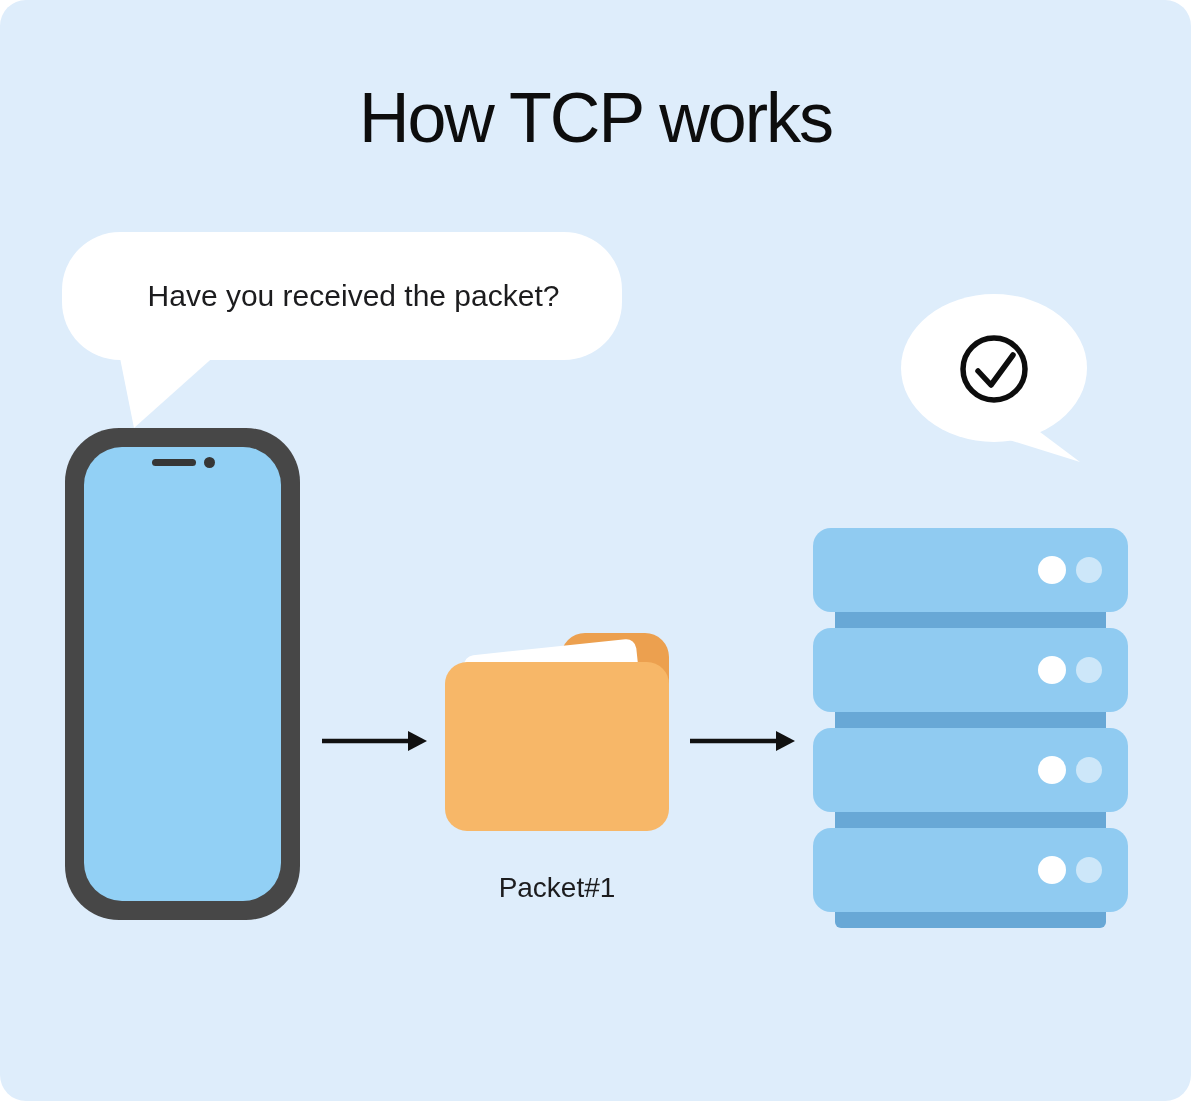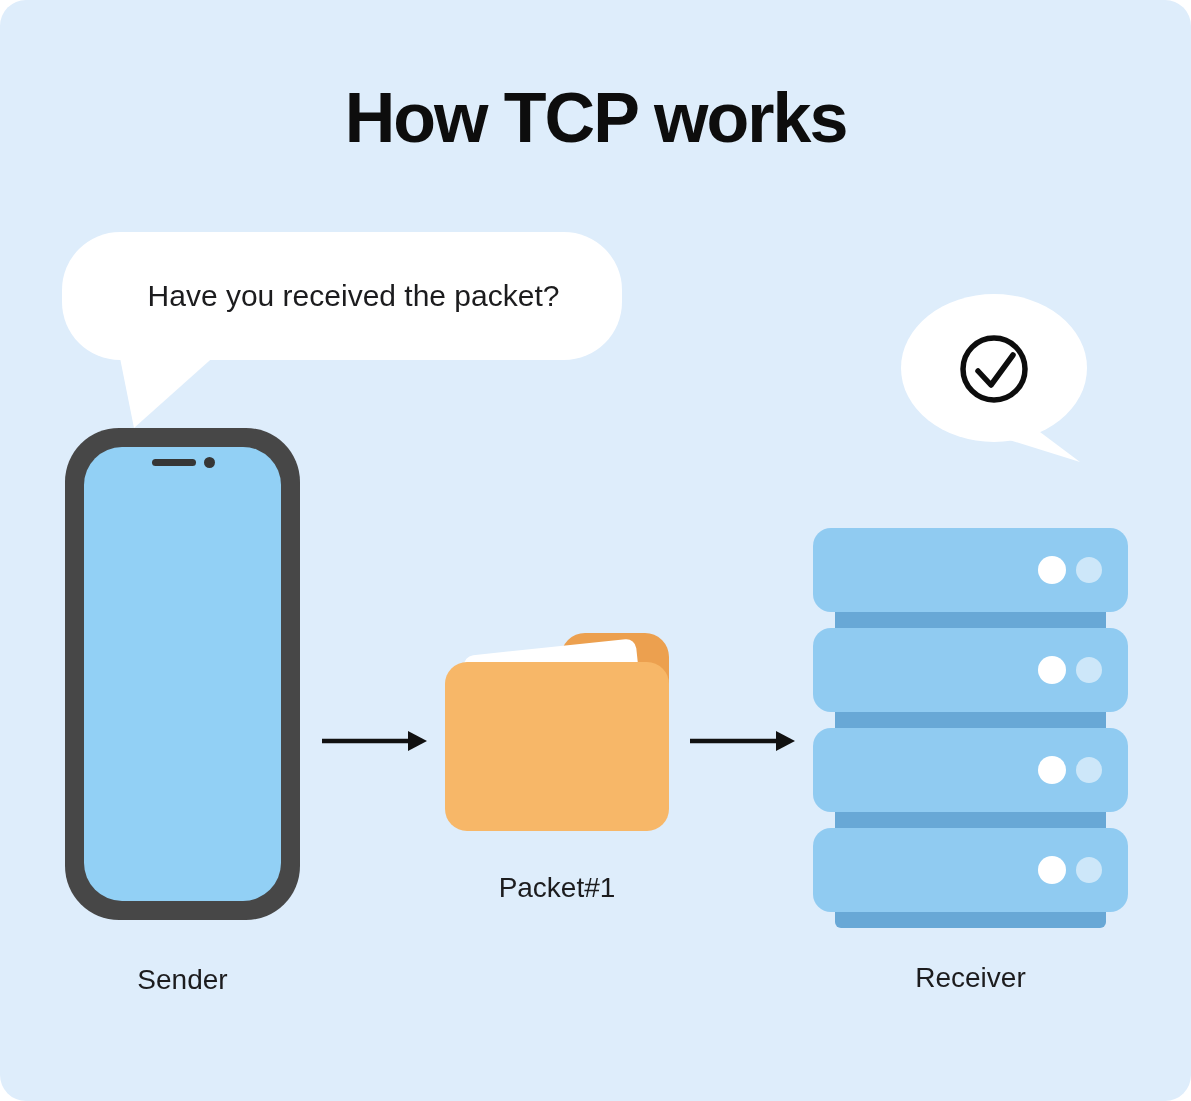--- a/index.html
+++ b/index.html
@@ -15,21 +15,21 @@
     --ink:#0d0d0d;
     --label-ink:#1c1c1e;
   }
   *{margin:0;padding:0;box-sizing:border-box;}
   html,body{background:#ffffff;}
   body{font-family:"Liberation Sans", sans-serif;}
   .stage{position:relative;width:1191px;height:1101px;background:#ffffff;overflow:hidden;}
   .card{position:absolute;inset:0;background:var(--card-bg);border-radius:26px;}
 
   .title{position:absolute;top:78px;left:0;width:100%;text-align:center;
-    font-size:70px;font-weight:700;letter-spacing:-2px;color:var(--ink);}
+    font-size:70px;font-weight:400;letter-spacing:-2px;color:var(--ink);}
 
   
   .bubble{position:absolute;left:62px;top:232px;width:560px;height:128px;
     background:var(--bubble-bg);border-radius:58px;display:flex;align-items:center;justify-content:center;}
   .bubble-text{font-size:30px;color:var(--label-ink);margin-left:23px;}
   .bubble-tail{position:absolute;left:112px;top:346px;}
 
   
   .phone{position:absolute;left:65px;top:428px;width:235px;height:492px;}
   .phone-frame{position:absolute;inset:0;background:var(--phone-frame);border-radius:54px;}
@@ -130,16 +130,14 @@
     </div>
   </div>
 
   <svg class="ack" width="196" height="180">
     <ellipse cx="96" cy="76" rx="93" ry="74" fill="#ffffff"></ellipse>
     <path d="M 118 122 L 182 170 L 86 140 Z" fill="#ffffff"></path>
     <circle cx="96" cy="77" r="31" fill="none" stroke="#0d0d0d" stroke-width="5.5"></circle>
     <path d="M 80 79 L 93 93 L 115 63" fill="none" stroke="#0d0d0d" stroke-width="5.5" stroke-linecap="round" stroke-linejoin="round"></path>
   </svg>
 
-  <div class="node-label label-sender">Sender</div>
   <div class="node-label label-packet">Packet#1</div>
-  <div class="node-label label-receiver">Receiver</div>
 </div>
 
 </body></html>

